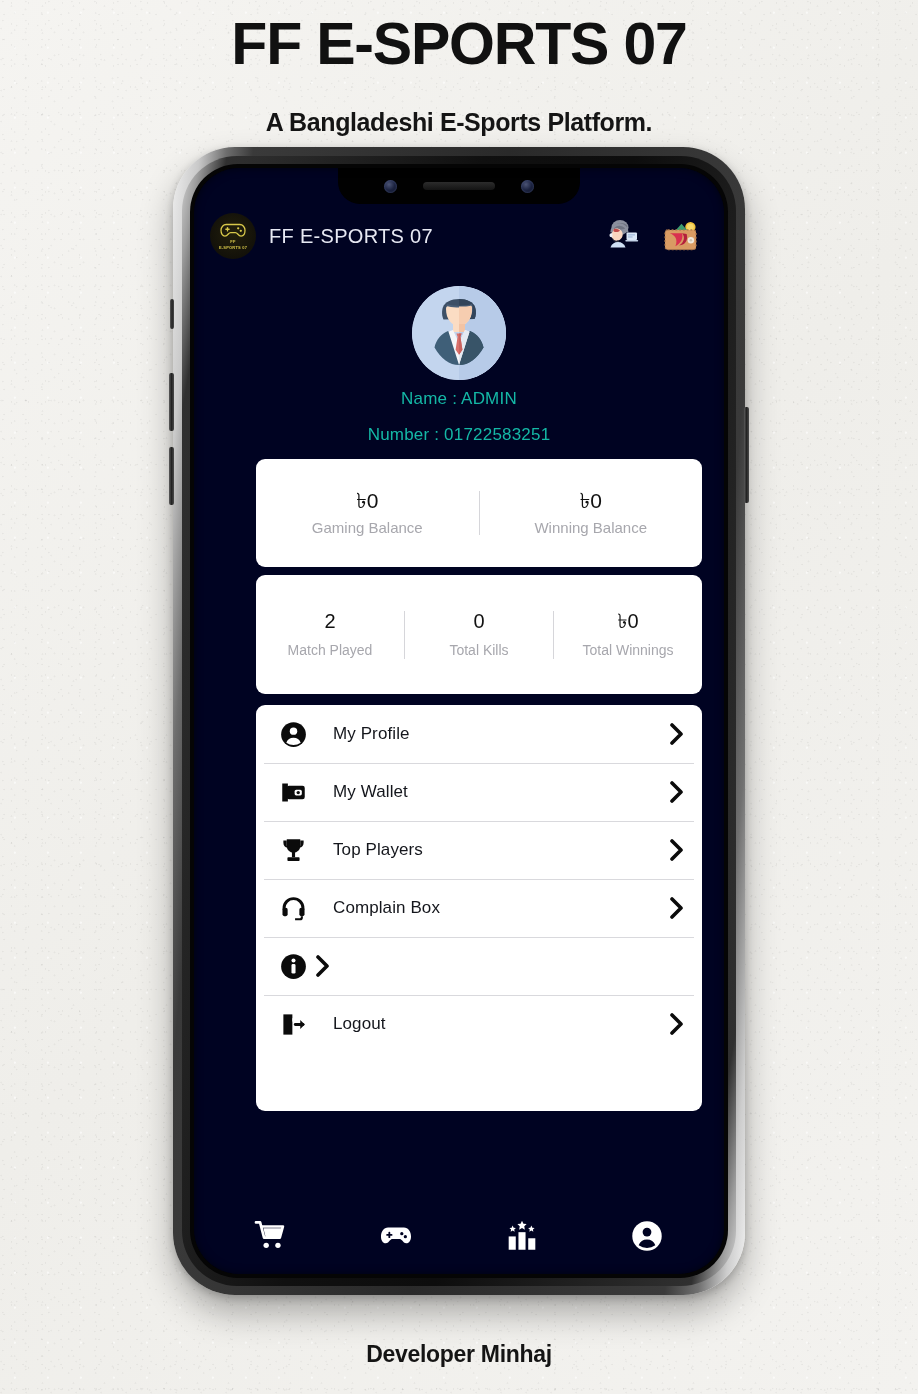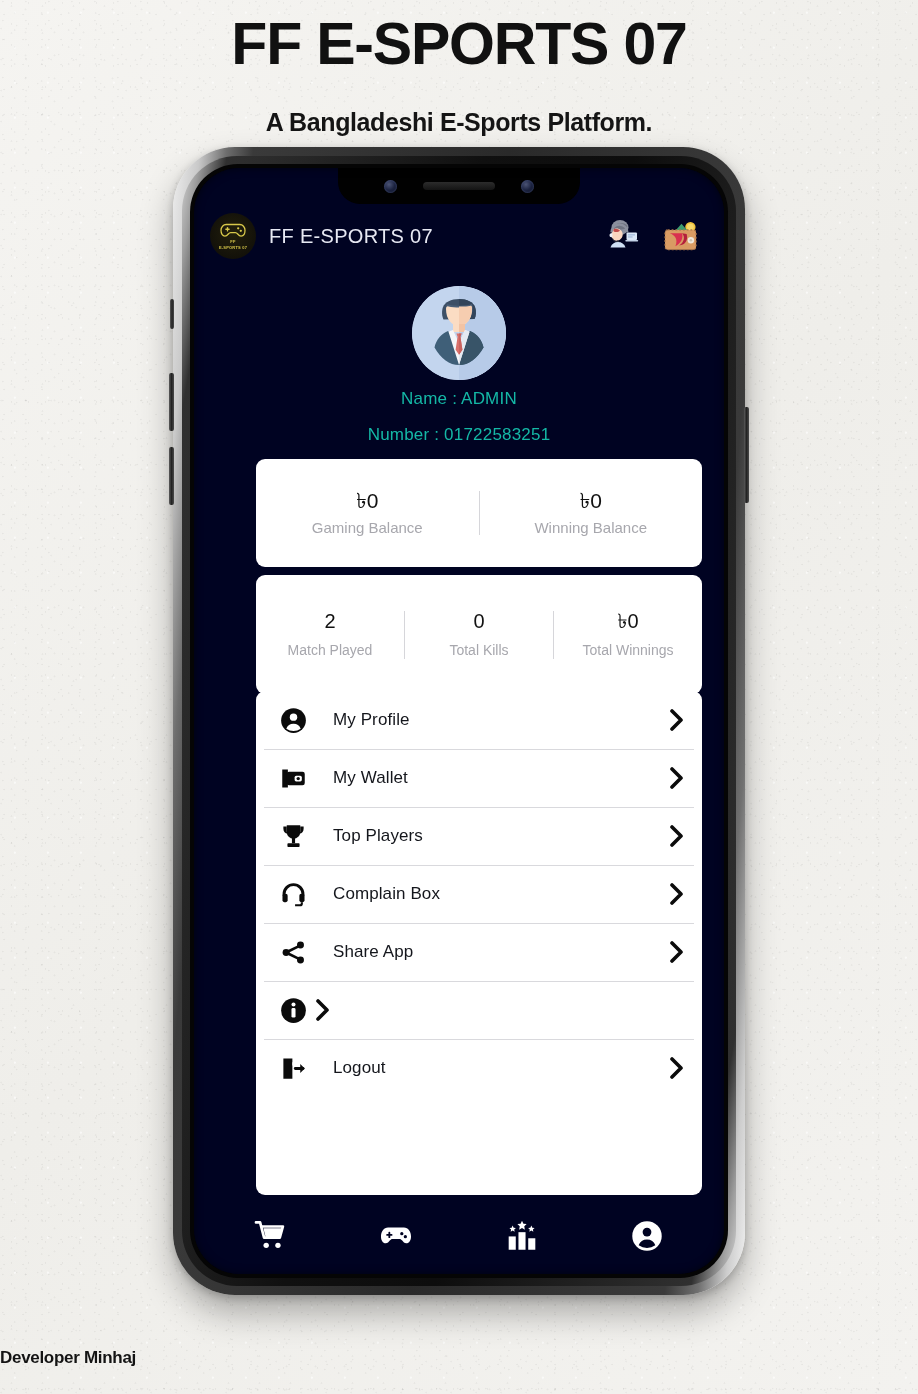--- a/index.html
+++ b/index.html
@@ -52,22 +52,22 @@
     font-weight: 800;
     color: #151515;
     letter-spacing: -0.4px;
     margin-top: 32px;
   }
 
   
   .footer {
     position: absolute;
     bottom: 26px; left: 0; right: 0;
-    text-align: left;
-    font-size: 17px;
+    text-align: center;
+    font-size: 23px;
     font-weight: 800;
     color: #141414;
     letter-spacing: -0.3px;
   }
 
   
   .phone {
     position: absolute;
     left: 173px;
     top: 147px;
@@ -215,21 +215,21 @@
   
   .card {
     position: absolute;
     left: 62px;
     width: 446px;
     background: #ffffff;
     border-radius: 9px;
   }
   .card-balance { top: 291px; height: 108px; }
   .card-stats   { top: 407px; height: 119px; }
-  .card-menu    { top: 523px; height: 504px; overflow: hidden; }
+  .card-menu    { top: 537px; height: 406px; overflow: hidden; }
 
   .stat-row {
     display: flex;
     align-items: center;
     height: 100%;
   }
   .stat-cell {
     flex: 1;
     text-align: center;
     padding: 0 4px;
@@ -511,36 +511,20 @@
                 </svg>
             </span>
             <span class="menu-label">Complain Box</span>
             <span class="chev">
               <svg width="15" height="22" viewBox="0 0 15 22">
                   <path d="M3 2 L12 11 L3 20" fill="none" stroke="#0b0b0b" stroke-width="3.6" stroke-linecap="round" stroke-linejoin="round"></path>
                 </svg>
             </span>
           </div>
 
-          <div class="menu-item">
-            <span class="menu-ico">
-              <svg width="27" height="27" viewBox="0 0 24 24">
-                  <circle cx="18.2" cy="5.4" r="3.1" fill="#0b0b0b"></circle>
-                  <circle cx="5.4" cy="12" r="3.1" fill="#0b0b0b"></circle>
-                  <circle cx="18.2" cy="18.6" r="3.1" fill="#0b0b0b"></circle>
-                  <path d="M16 6.8 L7.6 10.9 M7.6 13.1 L16 17.2" stroke="#0b0b0b" stroke-width="2.3" stroke-linecap="round"></path>
-                </svg>
-            </span>
-            <span class="menu-label">Share App</span>
-            <span class="chev">
-              <svg width="15" height="22" viewBox="0 0 15 22">
-                  <path d="M3 2 L12 11 L3 20" fill="none" stroke="#0b0b0b" stroke-width="3.6" stroke-linecap="round" stroke-linejoin="round"></path>
-                </svg>
-            </span>
-          </div>
 
           <div class="menu-item">
             <span class="menu-ico">
               <svg width="27" height="27" viewBox="0 0 24 24">
                   <circle cx="12" cy="12" r="11" fill="#0b0b0b"></circle>
                   <circle cx="12" cy="6.6" r="1.8" fill="#fff"></circle>
                   <rect x="10.2" y="9.8" width="3.6" height="8.4" rx="1.2" fill="#fff"></rect>
                 </svg>
             </span>
             <span class="chev">

